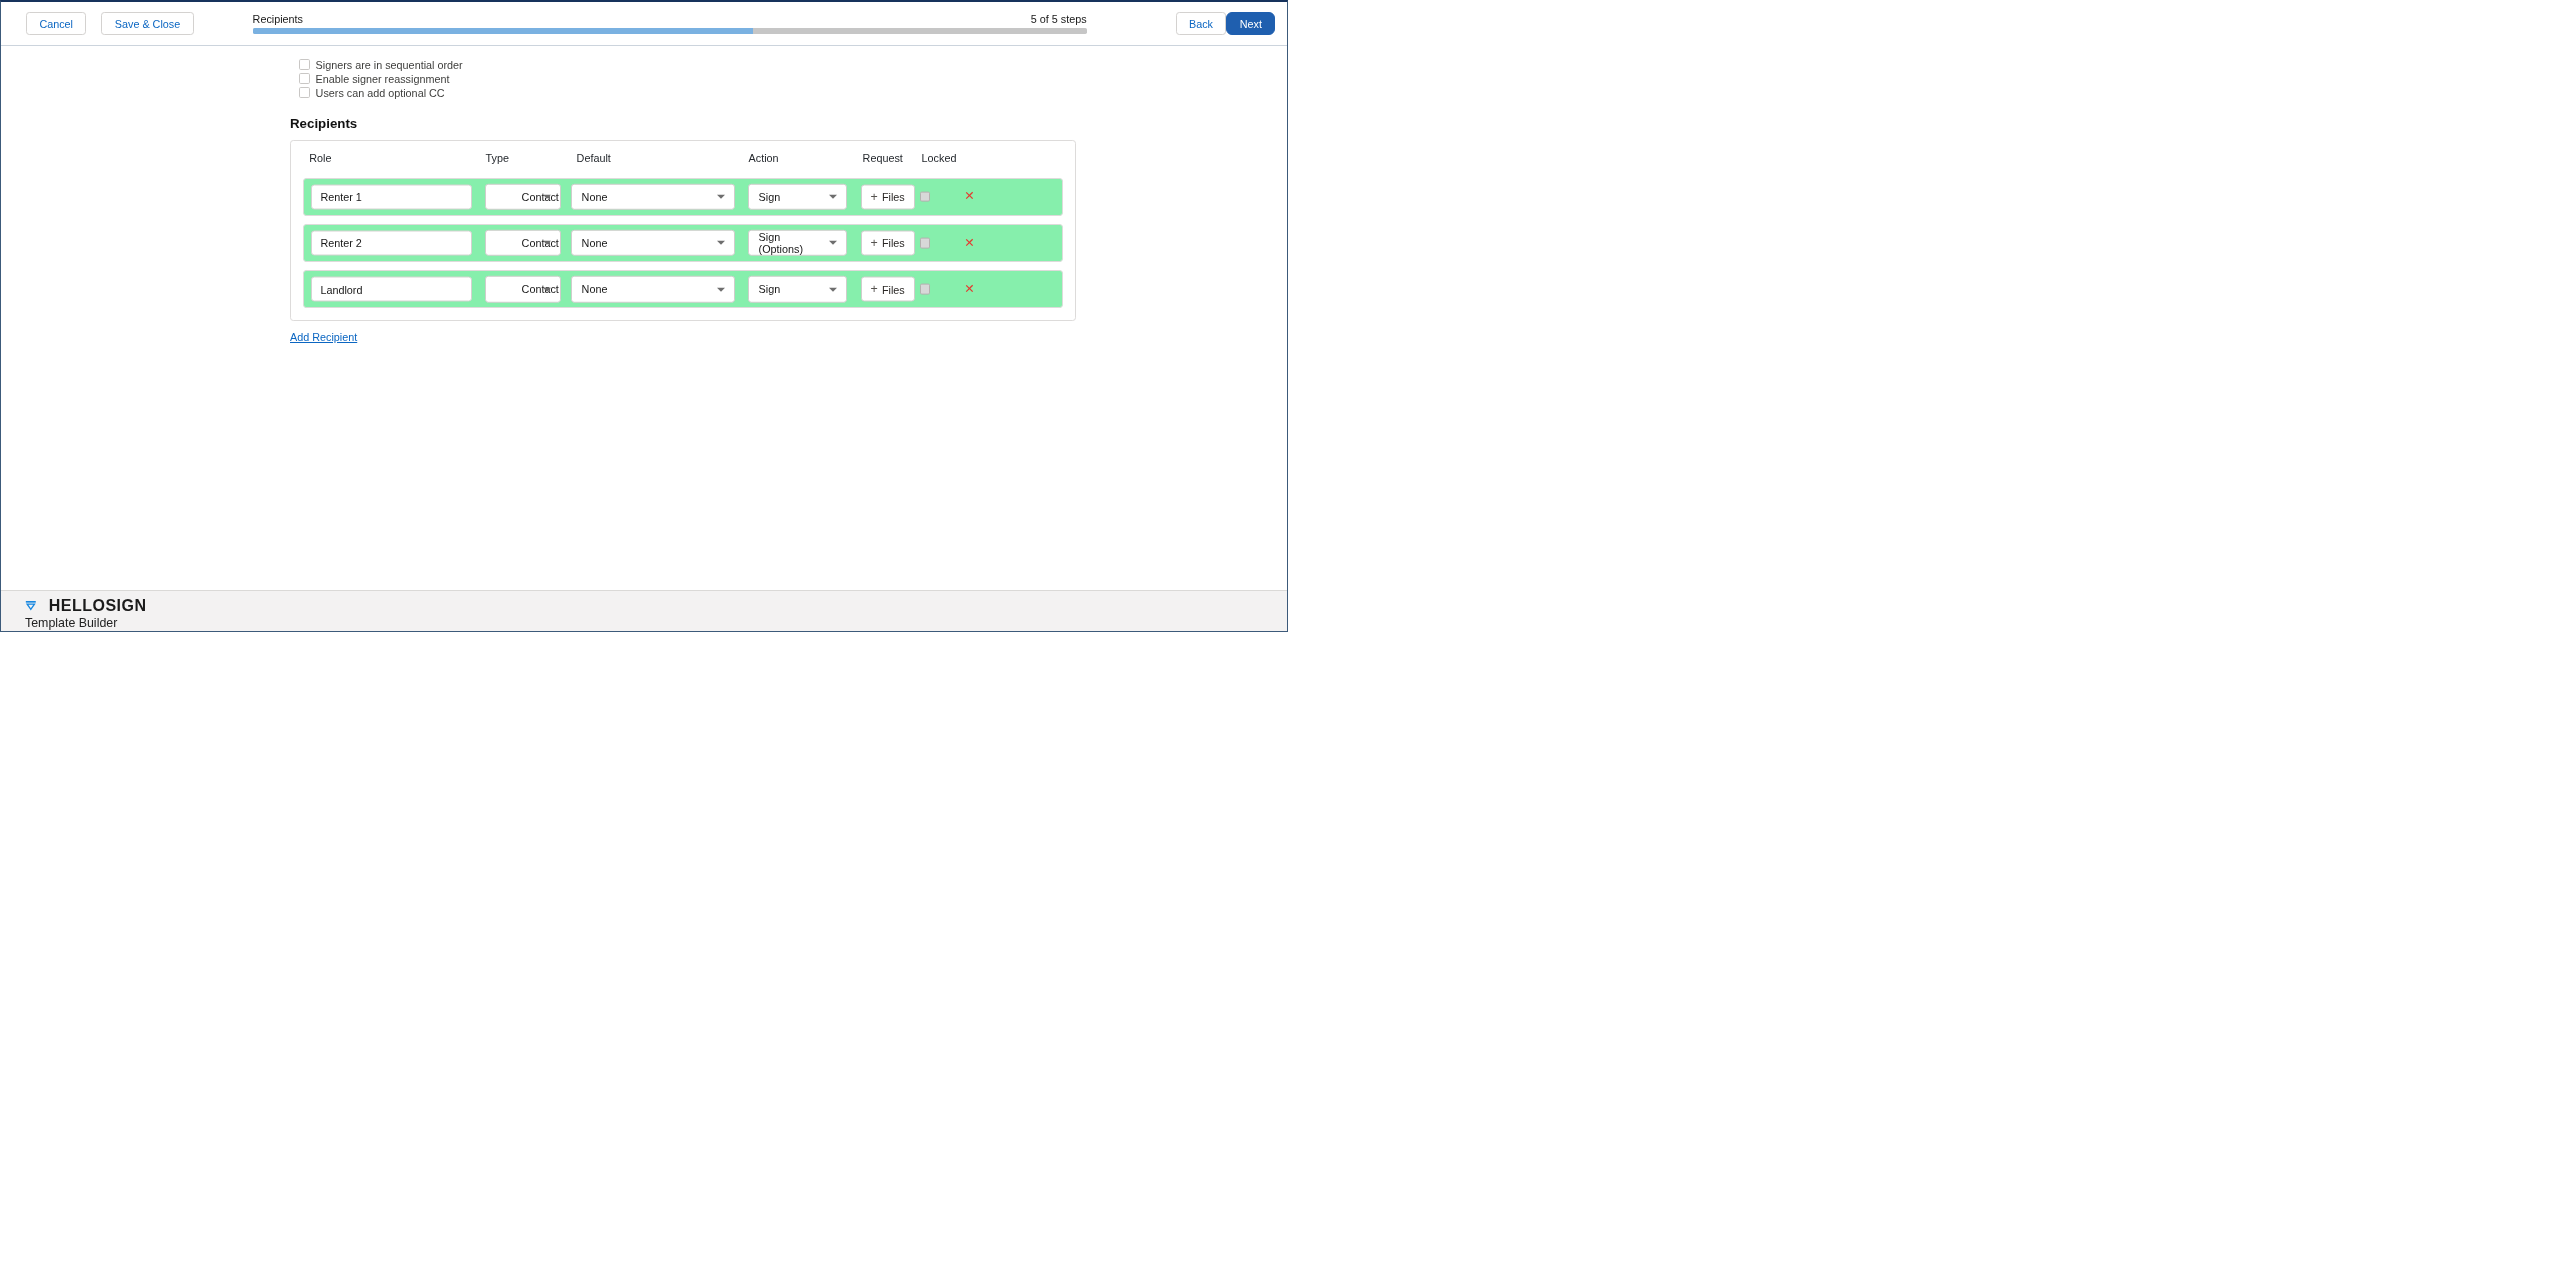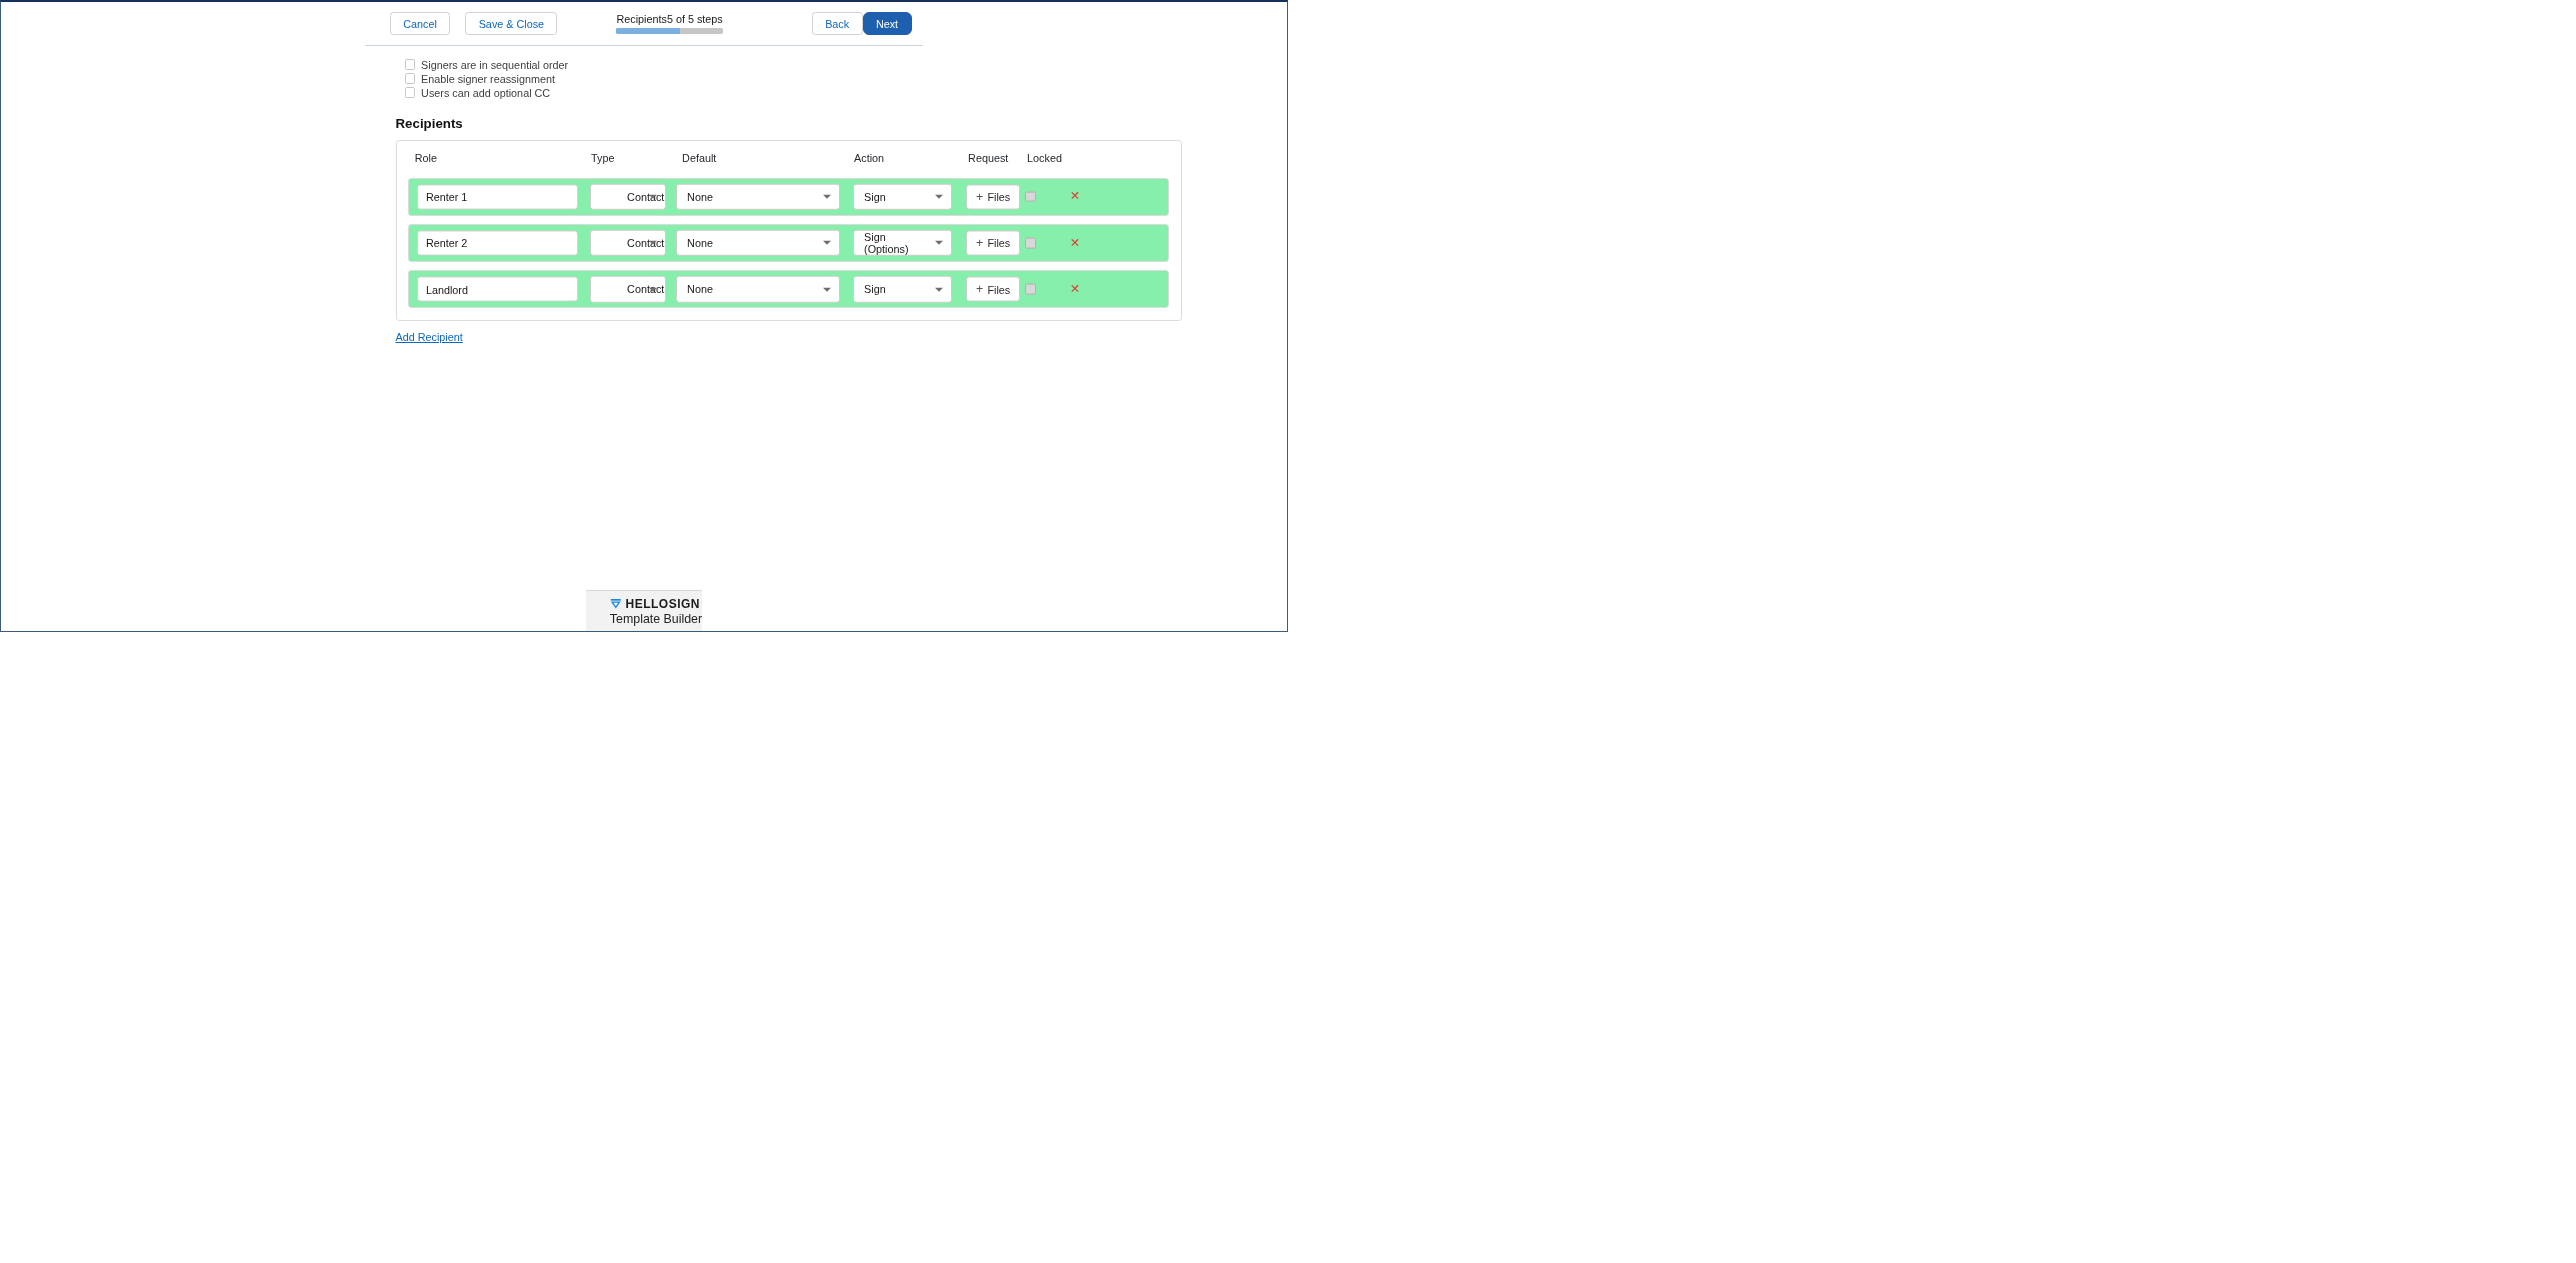--- a/index.html
+++ b/index.html
@@ -9,21 +9,20 @@
     background: #ffffff;
     color: #181818;
     overflow: hidden;
   }
   .page {
     width: 1288px; height: 632px;
     display: flex; flex-direction: column;
     border: 0.8px solid #3c5a7a;
     border-top: 2.5px solid #16325c;
     background: #fff;
-    align-items: center;
   }
 
   
   .topbar {
     height: 44px; flex: 0 0 44px;
     display: flex; align-items: center;
     border-bottom: 0.8px solid #ccd4dd;
     background: #fff;
     padding: 0 11.6px 0 25px;
   }
@@ -144,21 +143,21 @@
   }
 
   
   footer {
     flex: 0 0 41px; height: 41px;
     background: #f3f2f2; border-top: 0.8px solid #dad9d7;
     padding: 5.8px 0 0 24px;
   }
   .logo-row { display: flex; align-items: center; gap: 4.1px; }
   .brand-name {
-    font-size: 12px; font-weight: 700; letter-spacing: 0.5px; color: #1b1b1b;
+    font-size: 16px; font-weight: 700; letter-spacing: 0.5px; color: #1b1b1b; margin-left: 8px;
   }
   .brand-subtitle { font-size: 12.4px; color: #222; margin-top: 0.8px; }
 </style>
 </head>
 <body>
 
 <div class="page">
 
   <header class="topbar">
     <div class="topbar-left">

